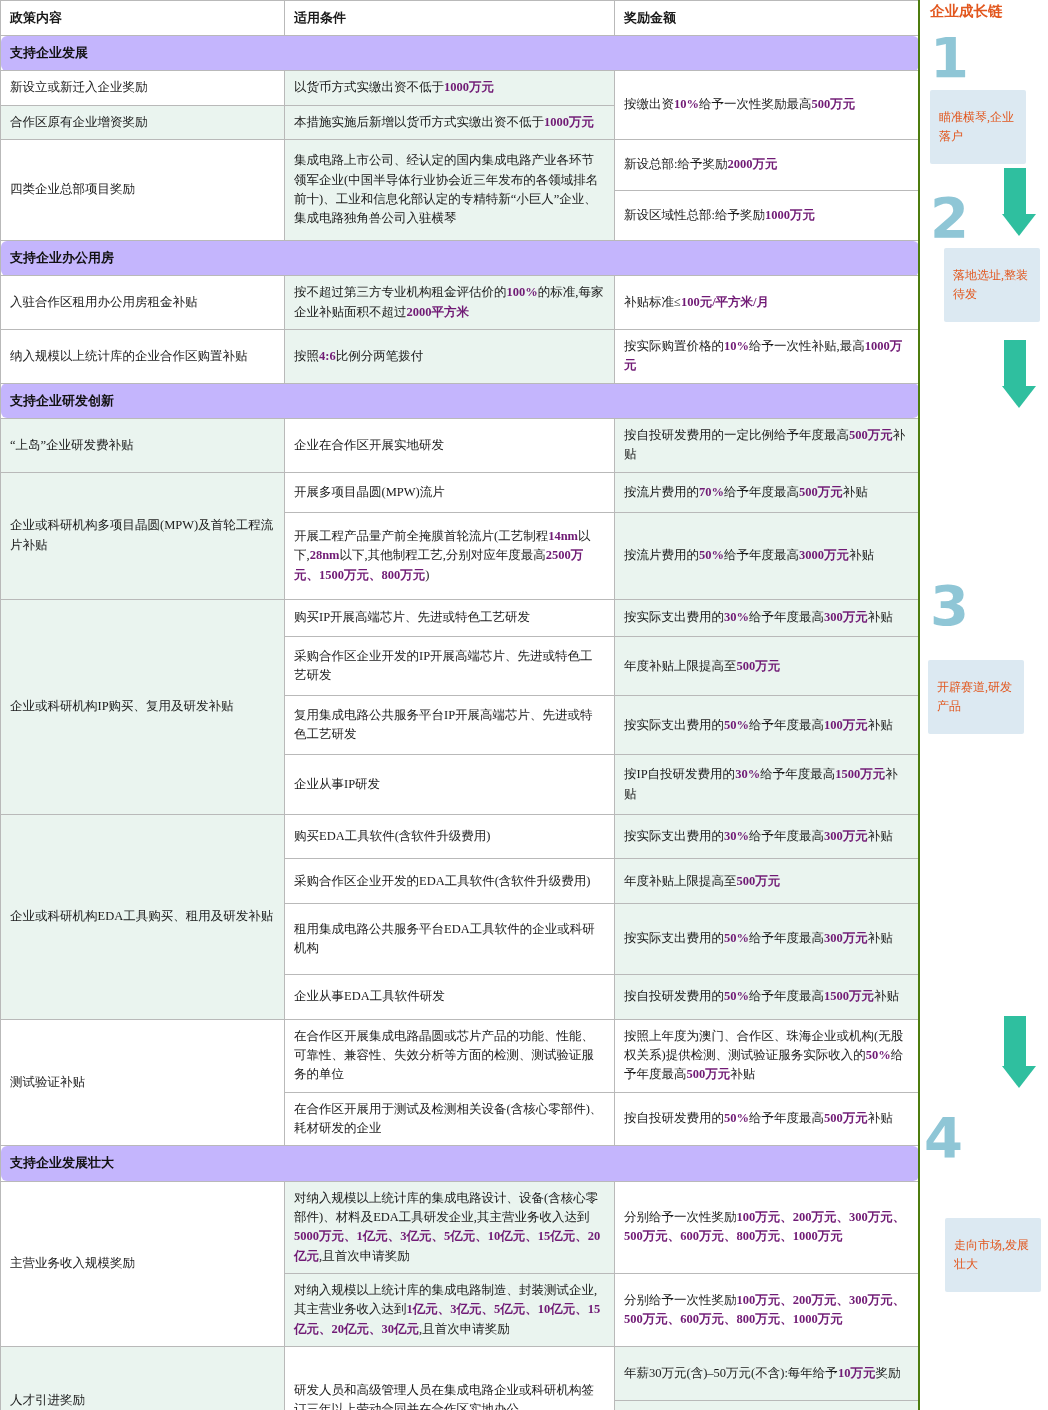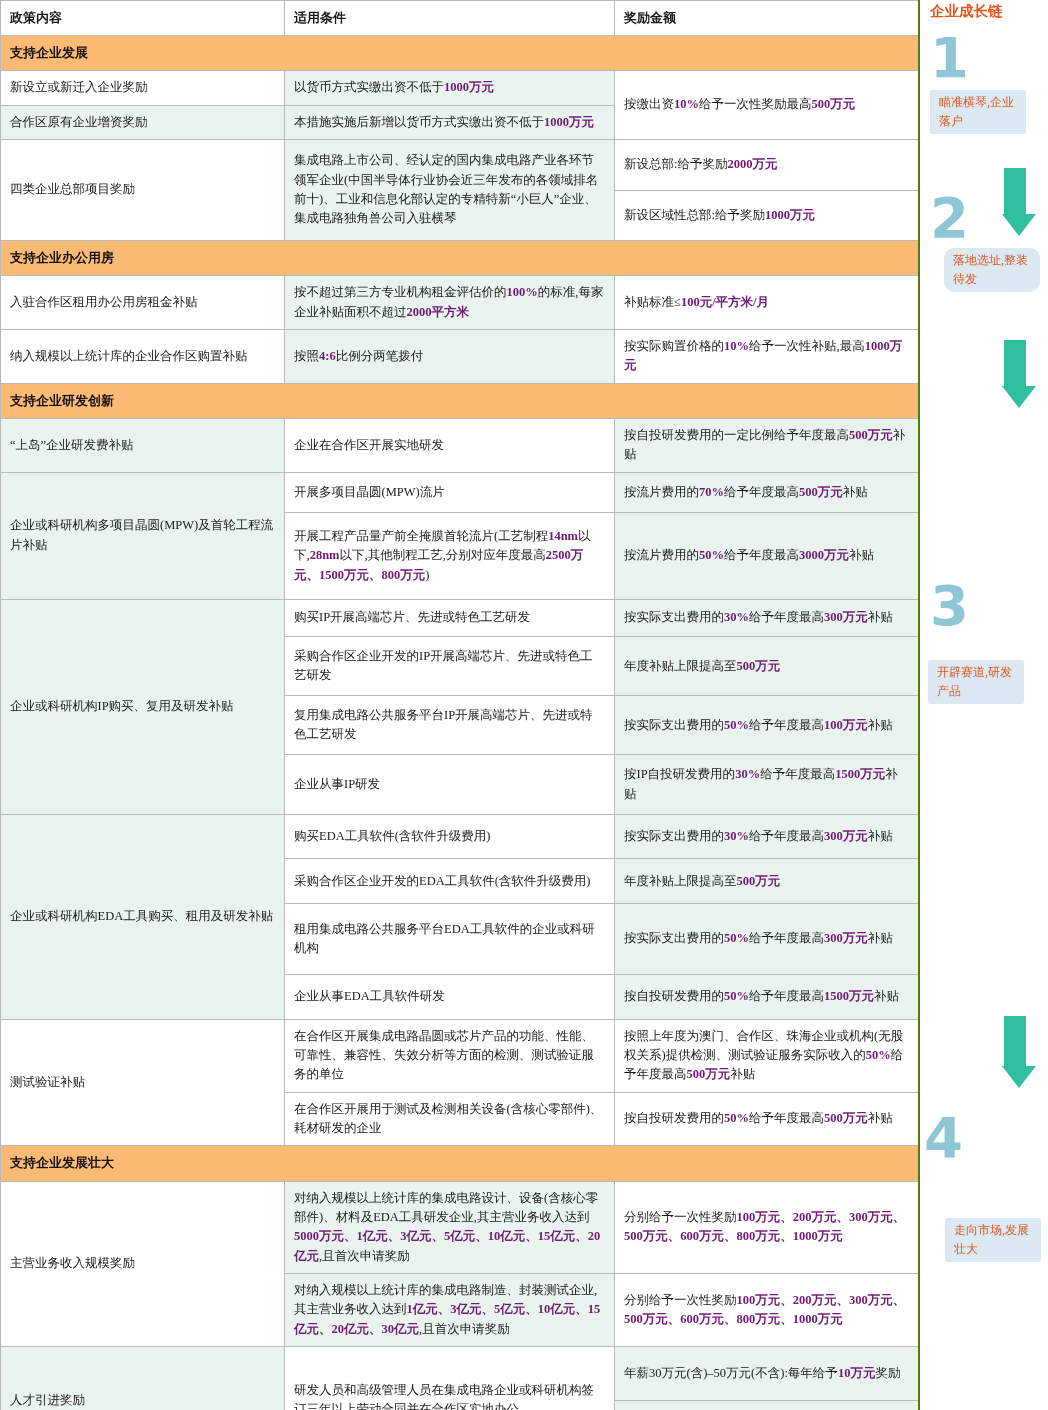--- a/index.html
+++ b/index.html
@@ -32,25 +32,26 @@
     font-weight:bold;
     font-size:14.5px;
     border-top:none;
     border-left:none;
     border-right:none;
     border-bottom:2px solid #e07a2f;
     padding-bottom:6px;
     text-align:left;
   }
   .section td{
-    background:#fdba74;
+    background:#c4b5fd;
     font-weight:bold;
     color:#111;
     padding:4px 9px;
     font-size:13px;
+    border-radius:6px;
   }
   .tint{background:#eaf4ef;}
   .white{background:#ffffff;margin-top:18px;}
   .hl{color:#701a75;font-weight:bold;}
 
   
   .chain{
     position:absolute;
     left:918px;
     top:0;
@@ -68,21 +69,21 @@
     color:#8fc6d6;
     line-height:1;
     letter-spacing:-2px;
   }
   .step-box{
     position:absolute;
     background:#dce9f2;
     color:#e2571e;
     font-size:12px;
     line-height:1.6;
-    padding:3px 9px;
+    padding:18px 9px;
     width:96px;
     box-sizing:border-box;
     border-radius:2px;
   }
   .arrow{
     position:absolute;
     width:26px;
   }
   .arrow .shaft{
     width:18px;background:#2fbf9f;margin:0 auto;
@@ -256,21 +257,21 @@
       <div style="position:absolute;left:10px;top:2px;font-weight:bold;font-size:14.5px;color:#e2571e;">企业成长链</div>
 
       <div class="step-num" style="left:10px;top:30px;">1</div>
       <div class="step-box" style="left:10px;top:90px;">瞄准横琴,企业落户</div>
 
       <div class="step-num" style="left:10px;top:190px;">2</div>
       <div class="arrow big" style="left:82px;top:168px;">
         <div class="shaft" style="height:46px;"></div>
         <div class="head"></div>
       </div>
-      <div class="step-box" style="left:24px;top:248px;border-radius:11px;">落地选址,整装待发</div>
+      <div class="step-box" style="left:24px;top:248px;">落地选址,整装待发</div>
 
       <div class="arrow big" style="left:82px;top:340px;">
         <div class="shaft" style="height:46px;"></div>
         <div class="head"></div>
       </div>
 
       <div class="step-num" style="left:10px;top:578px;">3</div>
       <div class="step-box" style="left:8px;top:660px;">开辟赛道,研发产品</div>
 
       <div class="arrow big" style="left:82px;top:1016px;">

